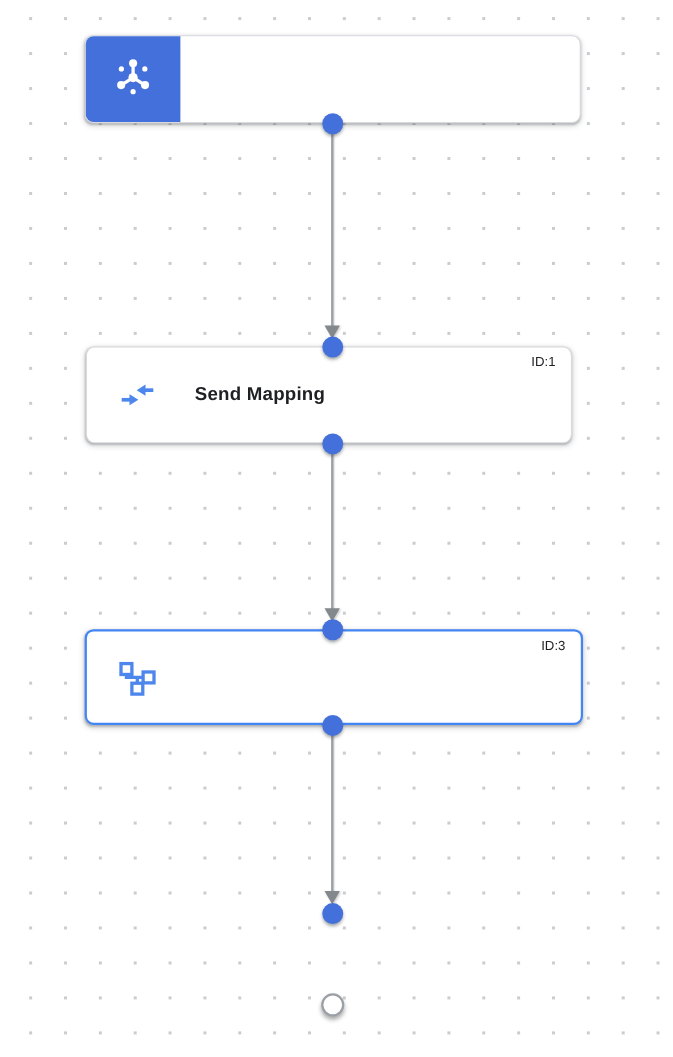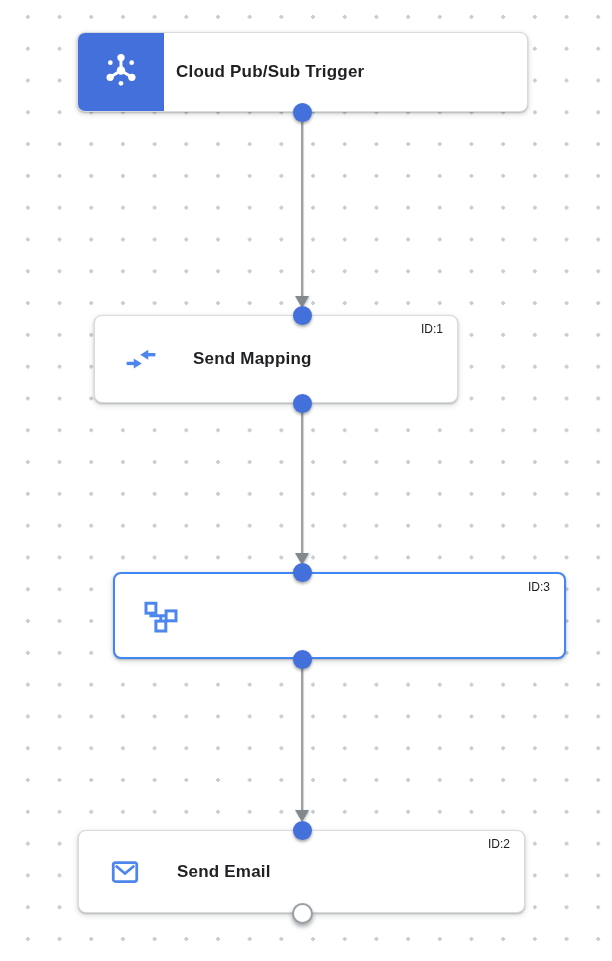--- a/index.html
+++ b/index.html
@@ -23,21 +23,20 @@
   .node {
     position: absolute;
     background: #ffffff;
     border: 1px solid #d8dade;
     border-radius: 8px;
     box-shadow: 0 1px 2px rgba(60,64,67,0.30), 0 2px 5px 1px rgba(60,64,67,0.15);
     box-sizing: border-box;
   }
   .node.selected {
     border: 2px solid #4285f4;
-    margin-left: 36px;
   }
   .node-title {
     position: absolute;
     left: 98px;
     top: 50%;
     transform: translateY(-50%);
     font-size: 17px;
     font-weight: 700;
     color: #1f2023;
     letter-spacing: 0.2px;
@@ -126,24 +125,23 @@
             <circle cx="12" cy="4.9" r="2.1"></circle>
             <circle cx="5.8" cy="16.2" r="2.1"></circle>
             <circle cx="18.2" cy="16.2" r="2.1"></circle>
             <circle cx="5.9" cy="7.8" r="1.35"></circle>
             <circle cx="18.1" cy="7.8" r="1.35"></circle>
             <circle cx="12" cy="19.6" r="1.35"></circle>
           </g>
         </svg>
       </span>
     </div>
-    <span class="node-title">Cloud Pub/Sub Trigger</span>
   </div>
 
-  <div class="node" style="left:94px; top:315px; width:364px; height:88px;">
+  <div class="node" style="left:78px; top:315px; width:442px; height:88px;">
     <span class="id-label">ID:1</span>
     <span class="task-icon">
       <svg width="40" height="30" viewBox="0 0 24 24">
         <g fill="#4d86ec">
           <rect x="0.5" y="14.2" width="6.2" height="2.7"></rect>
           <polygon points="6.2,11.5 12.6,15.55 6.2,19.6"></polygon>
           <rect x="17.3" y="7.2" width="6.2" height="2.7"></rect>
           <polygon points="17.8,4.5 11.4,8.55 17.8,12.6"></polygon>
         </g>
       </svg>
@@ -158,32 +156,20 @@
         <g fill="none" stroke="#4d86ec" stroke-width="2">
           <rect x="2" y="3.5" width="6.6" height="6.6"></rect>
           <rect x="15.4" y="8.6" width="6.6" height="6.6"></rect>
           <rect x="8.6" y="15.4" width="6.6" height="6.6"></rect>
           <path d="M5.3 10.1 V11.9 H15.4 M11.9 11.9 V15.4"></path>
         </g>
       </svg>
     </span>
   </div>
 
-  <div class="node" style="left:78px; top:830px; width:447px; height:83px;">
-    <span class="id-label">ID:2</span>
-    <span class="task-icon">
-      <svg width="34" height="30" viewBox="0 0 24 24">
-        <g fill="none" stroke="#4d86ec" stroke-width="2.2">
-          <rect x="2.6" y="4.4" width="18.8" height="15.2" rx="1.8"></rect>
-          <path d="M4.6 7 L12 13.2 L19.4 7"></path>
-        </g>
-      </svg>
-    </span>
-    <span class="node-title">Send Email</span>
-  </div>
 
   <div class="edge-line" style="left:300.7px; top:112px; height:186px;"></div>
   <div class="edge-arrowhead" style="left:294.5px; top:296px;"></div>
 
   <div class="edge-line" style="left:300.7px; top:403px; height:152px;"></div>
   <div class="edge-arrowhead" style="left:294.5px; top:553px;"></div>
 
   <div class="edge-line" style="left:300.7px; top:659px; height:153px;"></div>
   <div class="edge-arrowhead" style="left:294.5px; top:810px;"></div>
 

